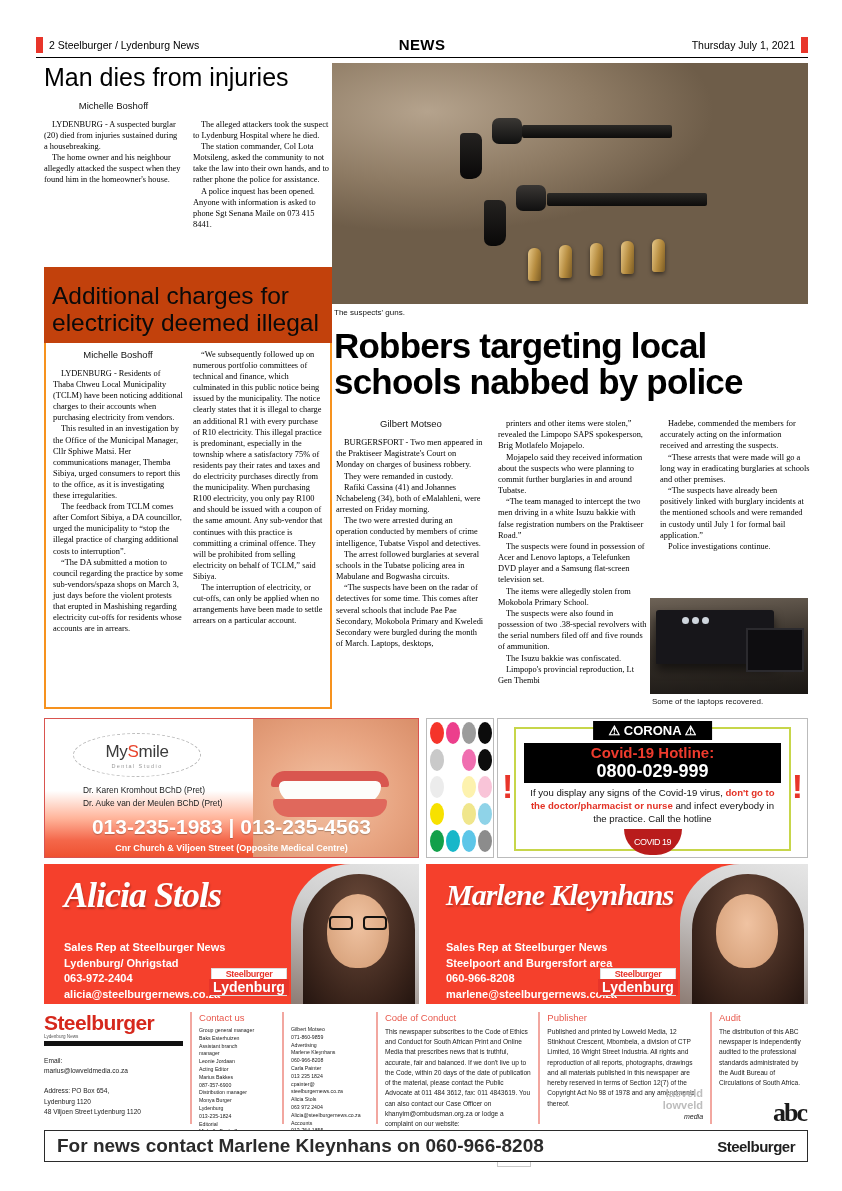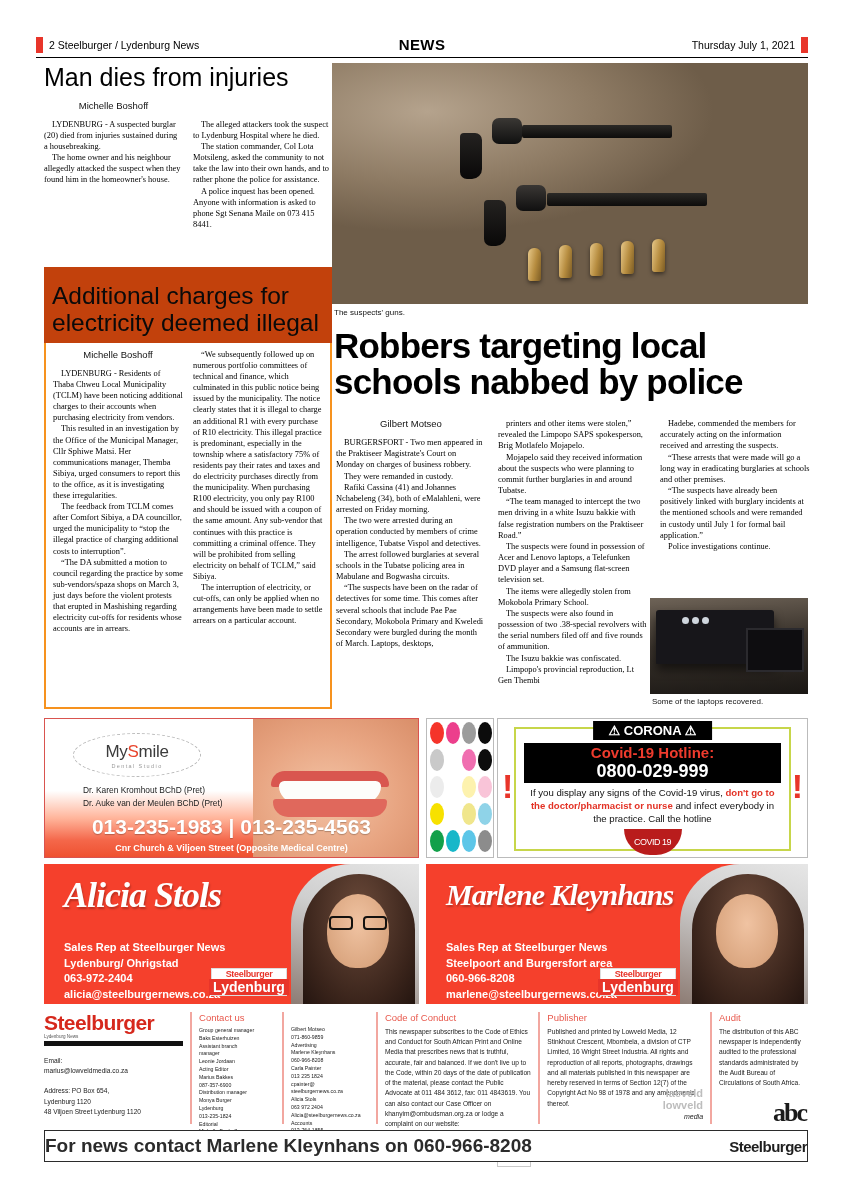--- a/index.html
+++ b/index.html
@@ -265,21 +265,21 @@
     width: 34px; height: 26px; border: 1px solid #c9c9c9; display:flex; gap:2px; align-items:center; padding:2px;
     font-family:"Liberation Sans",sans-serif; font-size:4px; color:#888;
   }
   .lm-logo { font-family:"Liberation Sans",sans-serif; font-size:11px; color:#bdbdbd; font-weight:bold; line-height:1.05;}
   .abc-logo { font-family:"Liberation Serif",serif; font-size:26px; font-weight:bold; color:#1a1a1a; letter-spacing:-2px;}
 
   
   .footer-banner {
     position: absolute; left: 44px; top: 1130px; width: 764px; height: 32px;
     border: 1.5px solid #2b2b2b; background:#fff;
-    display:flex; align-items:center; padding: 0 0; gap: 10px;
+    display:flex; align-items:center; padding: 0 12px; gap: 10px;
   }
   .fb-text {
     font-family: "Liberation Sans", sans-serif; font-weight: bold; font-size: 19px;
     color: #2b2b2b; white-space: nowrap;
   }
   .fb-logo { margin-left:auto; font-family:"Liberation Sans",sans-serif; font-weight:bold; font-size:15px; color:#1f1f1f; letter-spacing:-.5px;}
 </style>
 </head>
 <body>
 

